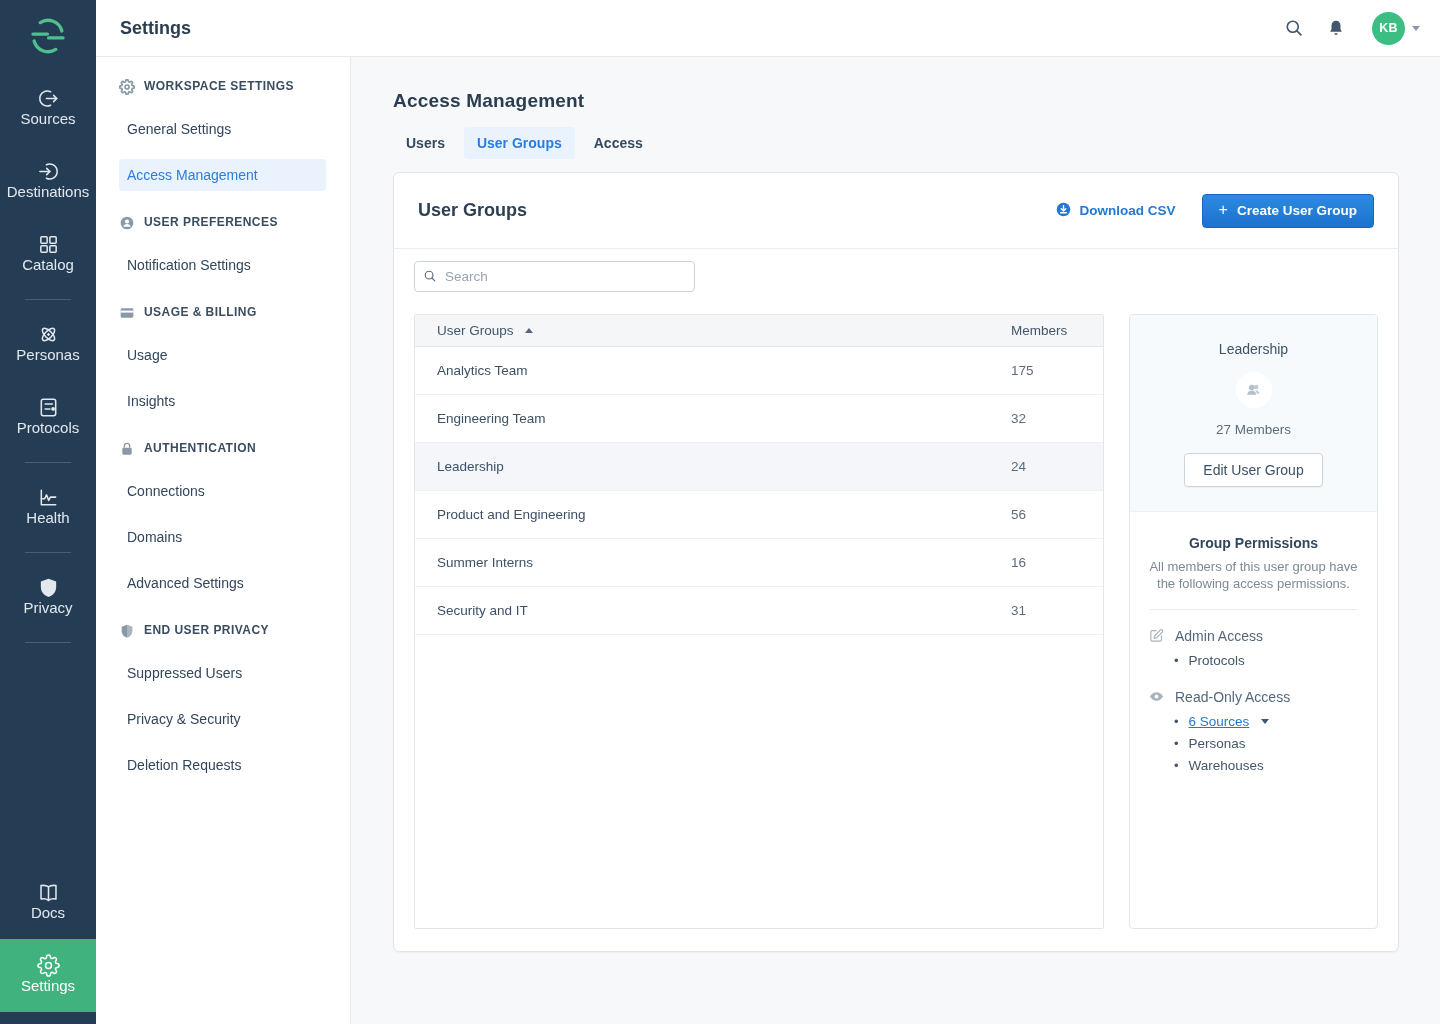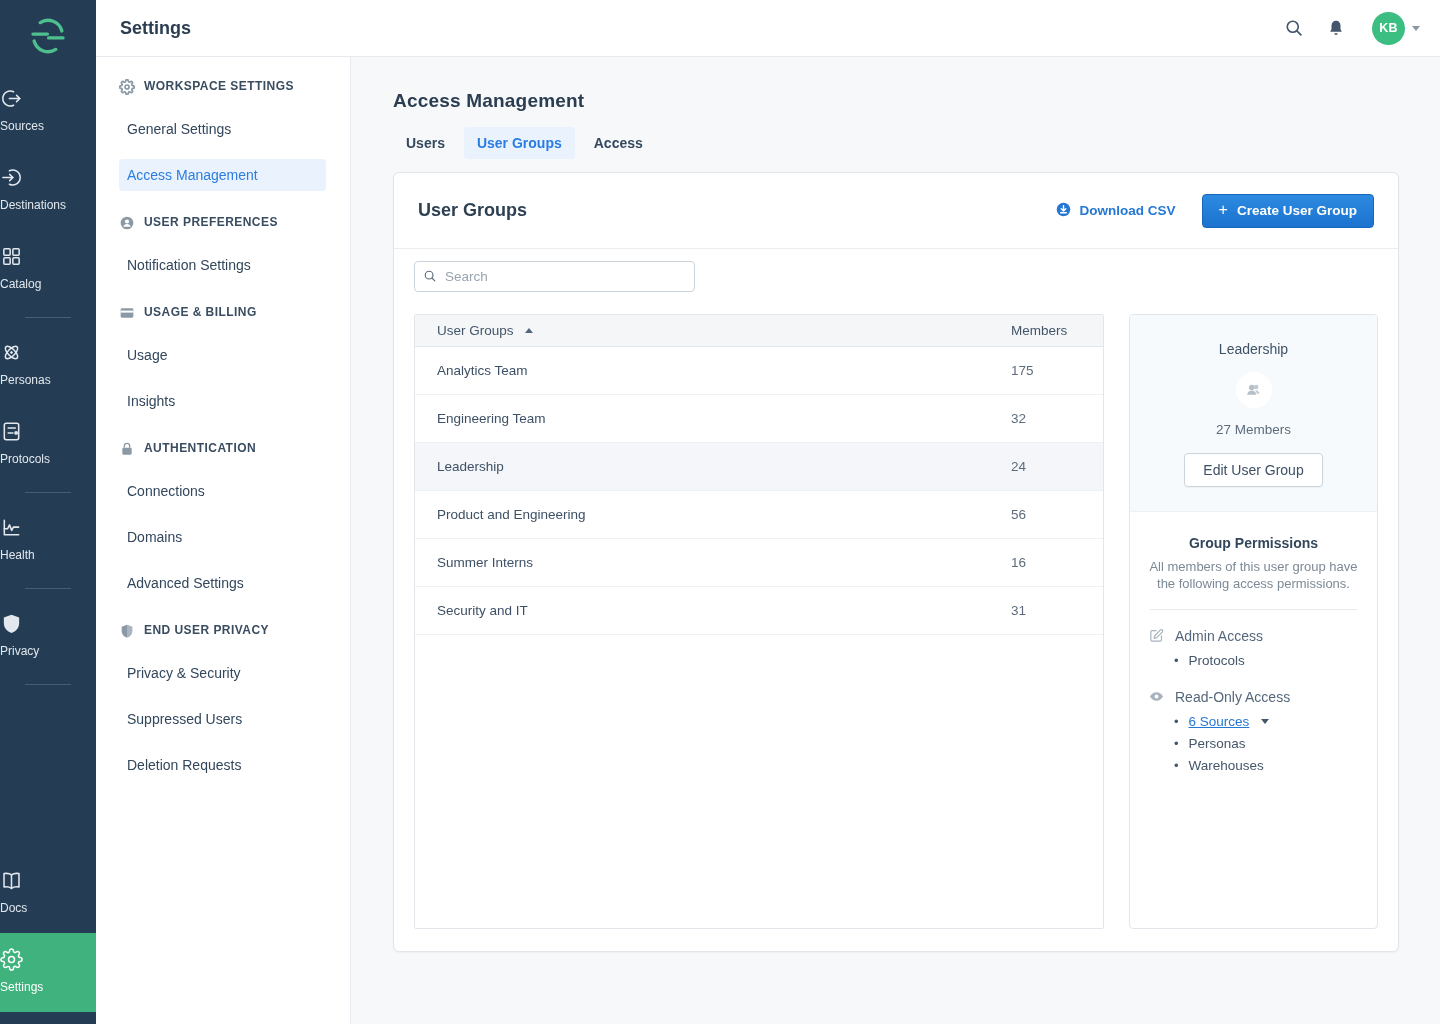--- a/index.html
+++ b/index.html
@@ -4,21 +4,21 @@
 <style>
   * { margin:0; padding:0; box-sizing:border-box; }
   html,body { width:1440px; height:1024px; }
   body { font-family:"Liberation Sans","DejaVu Sans",sans-serif; background:#fff; color:#33475b; overflow:hidden; }
   .app { display:flex; width:1440px; height:1024px; }
 
   
   .rail { width:96px; min-width:96px; background:#243D54; display:flex; flex-direction:column; }
   .rail-logo { height:72px; display:flex; align-items:center; justify-content:center; cursor:pointer; }
   .rail-logo svg { width:40px; height:40px; }
-  .rail-item { display:flex; flex-direction:column; align-items:flex-start; gap:9px; padding:15px 0 18px; color:#E2E8EE; font-size:12px; cursor:pointer; }
+  .rail-item { display:flex; flex-direction:column; align-items:center; padding:15px 0 18px; color:#E2E8EE; font-size:15px; cursor:pointer; }
   .rail-item svg { width:23px; height:23px; }
   .rail-item.active { background:#3FB27D; color:#fff; }
   .rail-divider { border-top:1px solid rgba(255,255,255,0.17); width:46px; margin:8px auto; }
   .rail-spacer { flex:1; }
   .rail-bottom { height:12px; }
 
   
   .right { flex:1; display:flex; flex-direction:column; min-width:0; }
   .topbar { height:57px; min-height:57px; background:#fff; border-bottom:1px solid #E6EAEE; display:flex; align-items:center; padding:0 20px 0 24px; }
   .topbar-title { font-size:18px; font-weight:700; color:#2B3D50; }
@@ -290,22 +290,22 @@
   <div class="subnav-section">
     <div class="subnav-header">
       <span style="display:flex">
                 <svg viewBox="0 0 24 24">
                   <path d="M12 2.8 L20 5.8 V11.5 C20 16.8 16.6 20.4 12 21.8 C7.4 20.4 4 16.8 4 11.5 V5.8 Z" fill="currentColor"></path>
                   <path d="M12 2.8 L20 5.8 V11.5 C20 16.8 16.6 20.4 12 21.8 Z" fill="#fff" opacity="0.28"></path>
                 </svg>
               </span>
               <span class="subnav-header-label">END USER PRIVACY</span>
     </div>
-    <div class="subnav-item">Privacy &amp; Security</div>
-            <div class="subnav-item">Suppressed Users</div>
+    <div class="subnav-item">Suppressed Users</div>
+            <div class="subnav-item">Privacy &amp; Security</div>
             <div class="subnav-item">Deletion Requests</div>
   </div>
         </aside>
 
       <main class="main">
         <h1 class="page-title">Access Management</h1>
         <div class="tabs" id="tabs">
   <div class="tab">Users</div>
   <div class="tab active">User Groups</div>
   <div class="tab">Access</div>

